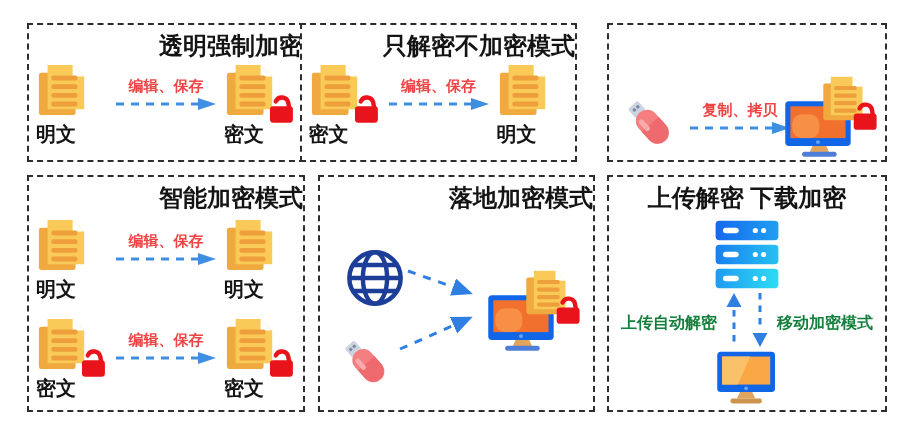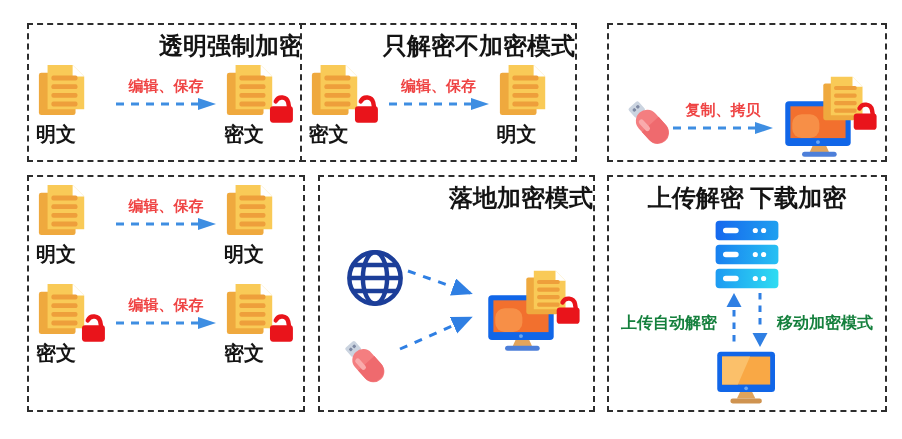--- a/index.html
+++ b/index.html
@@ -202,35 +202,36 @@
       </figure>
     </div>
   </section>
 
   <section class="panel p3">
     <svg class="abs" style="left:10px;top:68px" width="60" height="60" viewBox="0 0 64 64">
       <g transform="rotate(-42 32 32)">
           <use href="#sym-usb" x="15" y="4" width="34" height="56"></use>
         </g>
     </svg>
-    <div class="harrow abs" style="left:56px;top:62px">
+    <div class="harrow abs" style="left:73px;top:62px">
       <span class="alabel">复制、拷贝</span>
       <svg class="aline" width="104" height="16" viewBox="0 0 104 16">
         <line x1="2" y1="8" x2="84" y2="8"></line>
           <polygon points="84,2 102,8 84,14"></polygon>
       </svg>
     </div>
     <svg class="abs" style="left:174px;top:50px" width="98" height="86" viewBox="0 0 104 92">
       <use href="#sym-monitor" x="0" y="26" width="76" height="66"></use>
       <use href="#sym-doc" x="40" y="0" width="50" height="52"></use>
       <use href="#sym-lock" x="70" y="28" width="34" height="32"></use>
     </svg>
   </section>
 
   <section class="panel p4">
+    <h2 class="title">智能加密模式</h2>
     <div class="flow" style="margin-top:6px">
       <figure class="docfig">
         <span class="icwrap">
           <svg class="doc-svg" width="54" height="56">
               <use href="#sym-doc"></use>
             </svg>
         </span>
         <figcaption class="cap">明文</figcaption>
       </figure>
       <div class="harrow">

